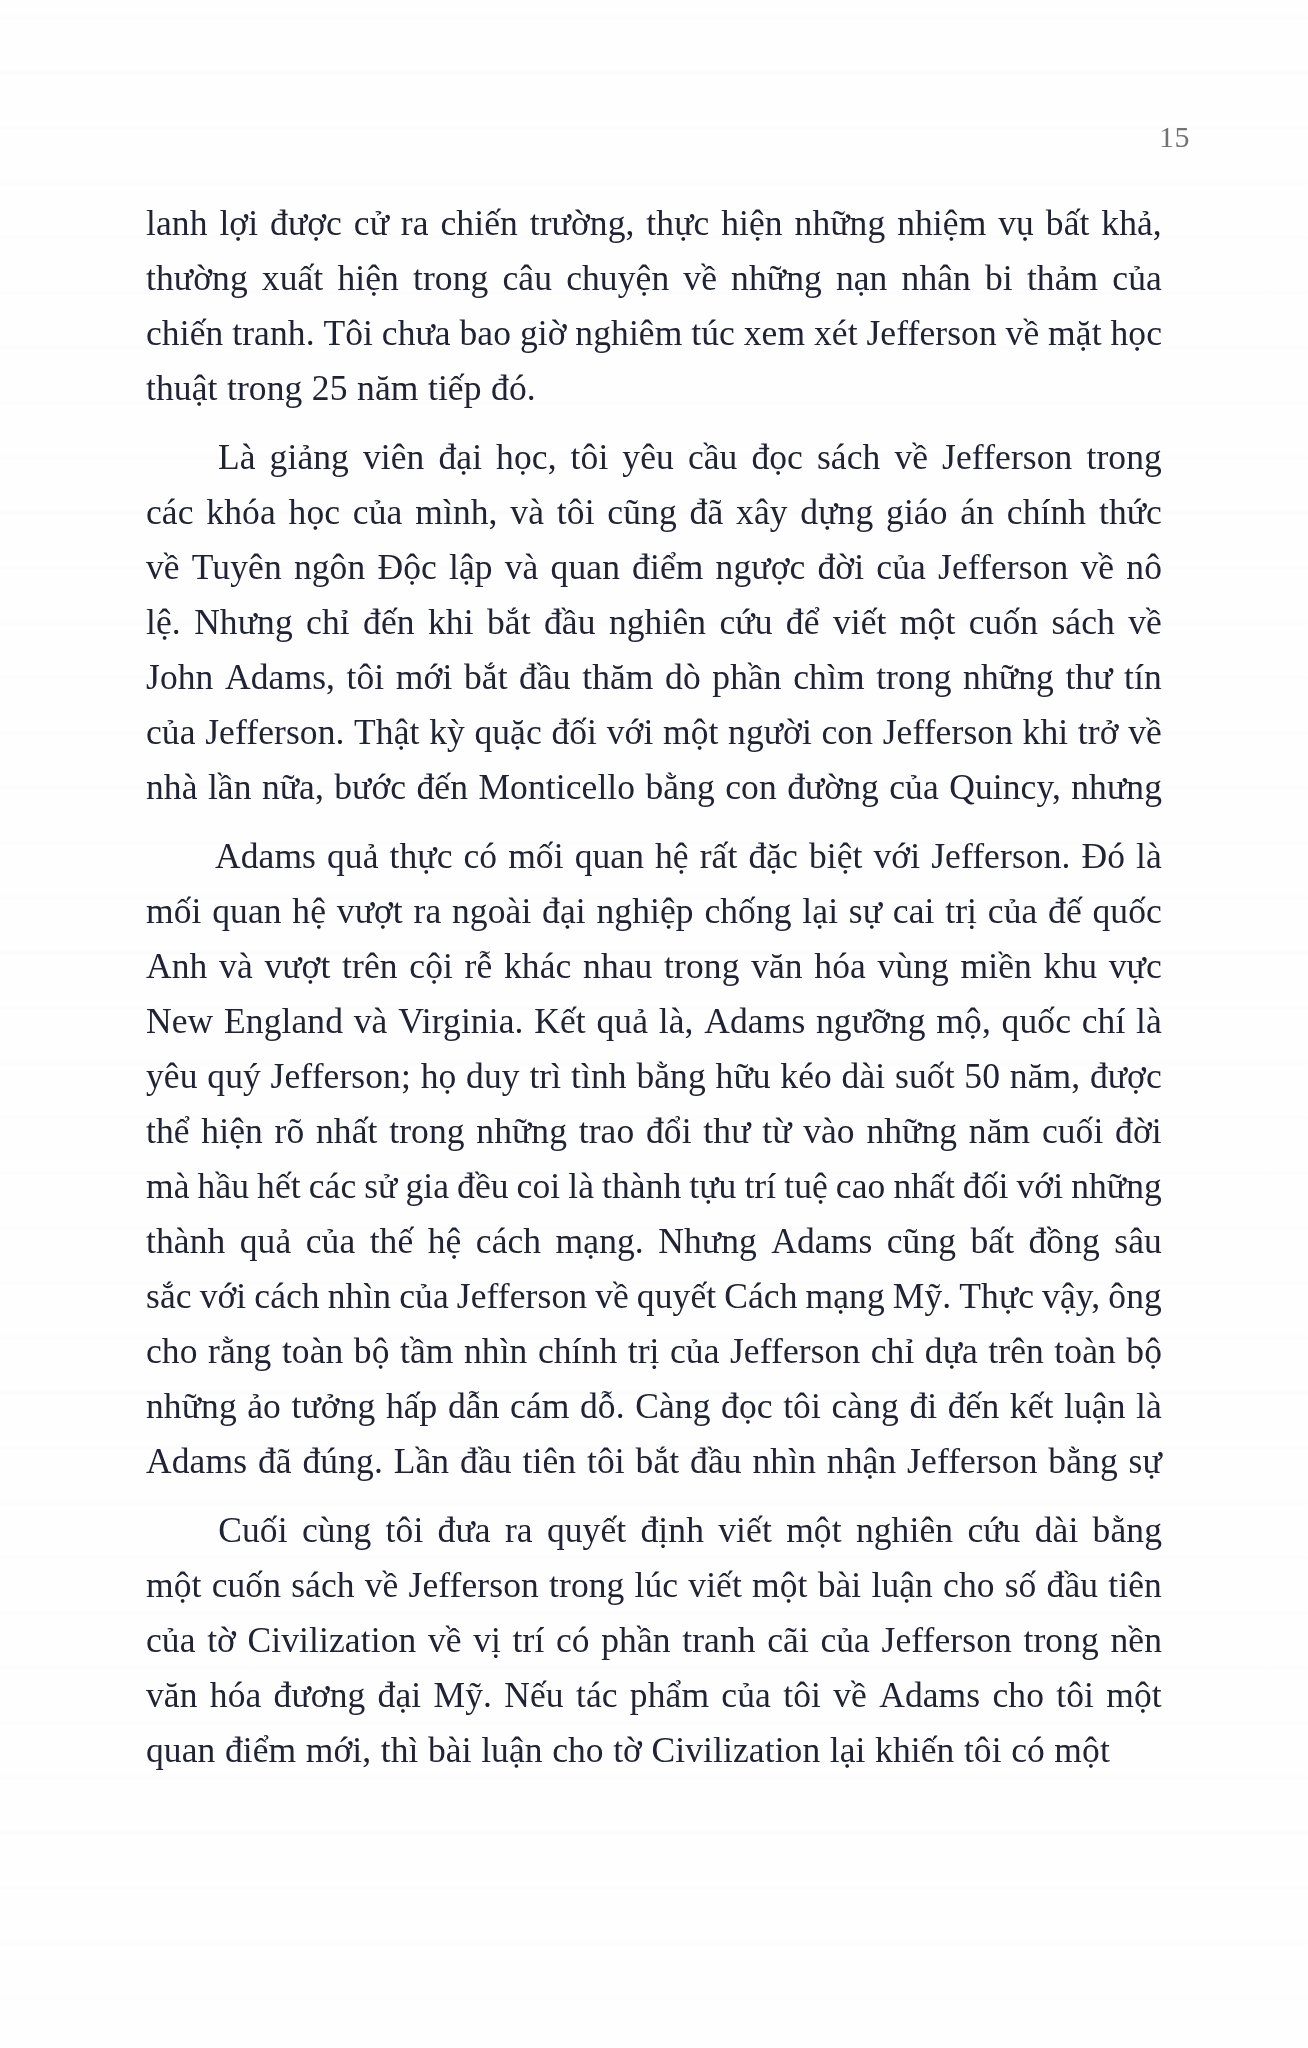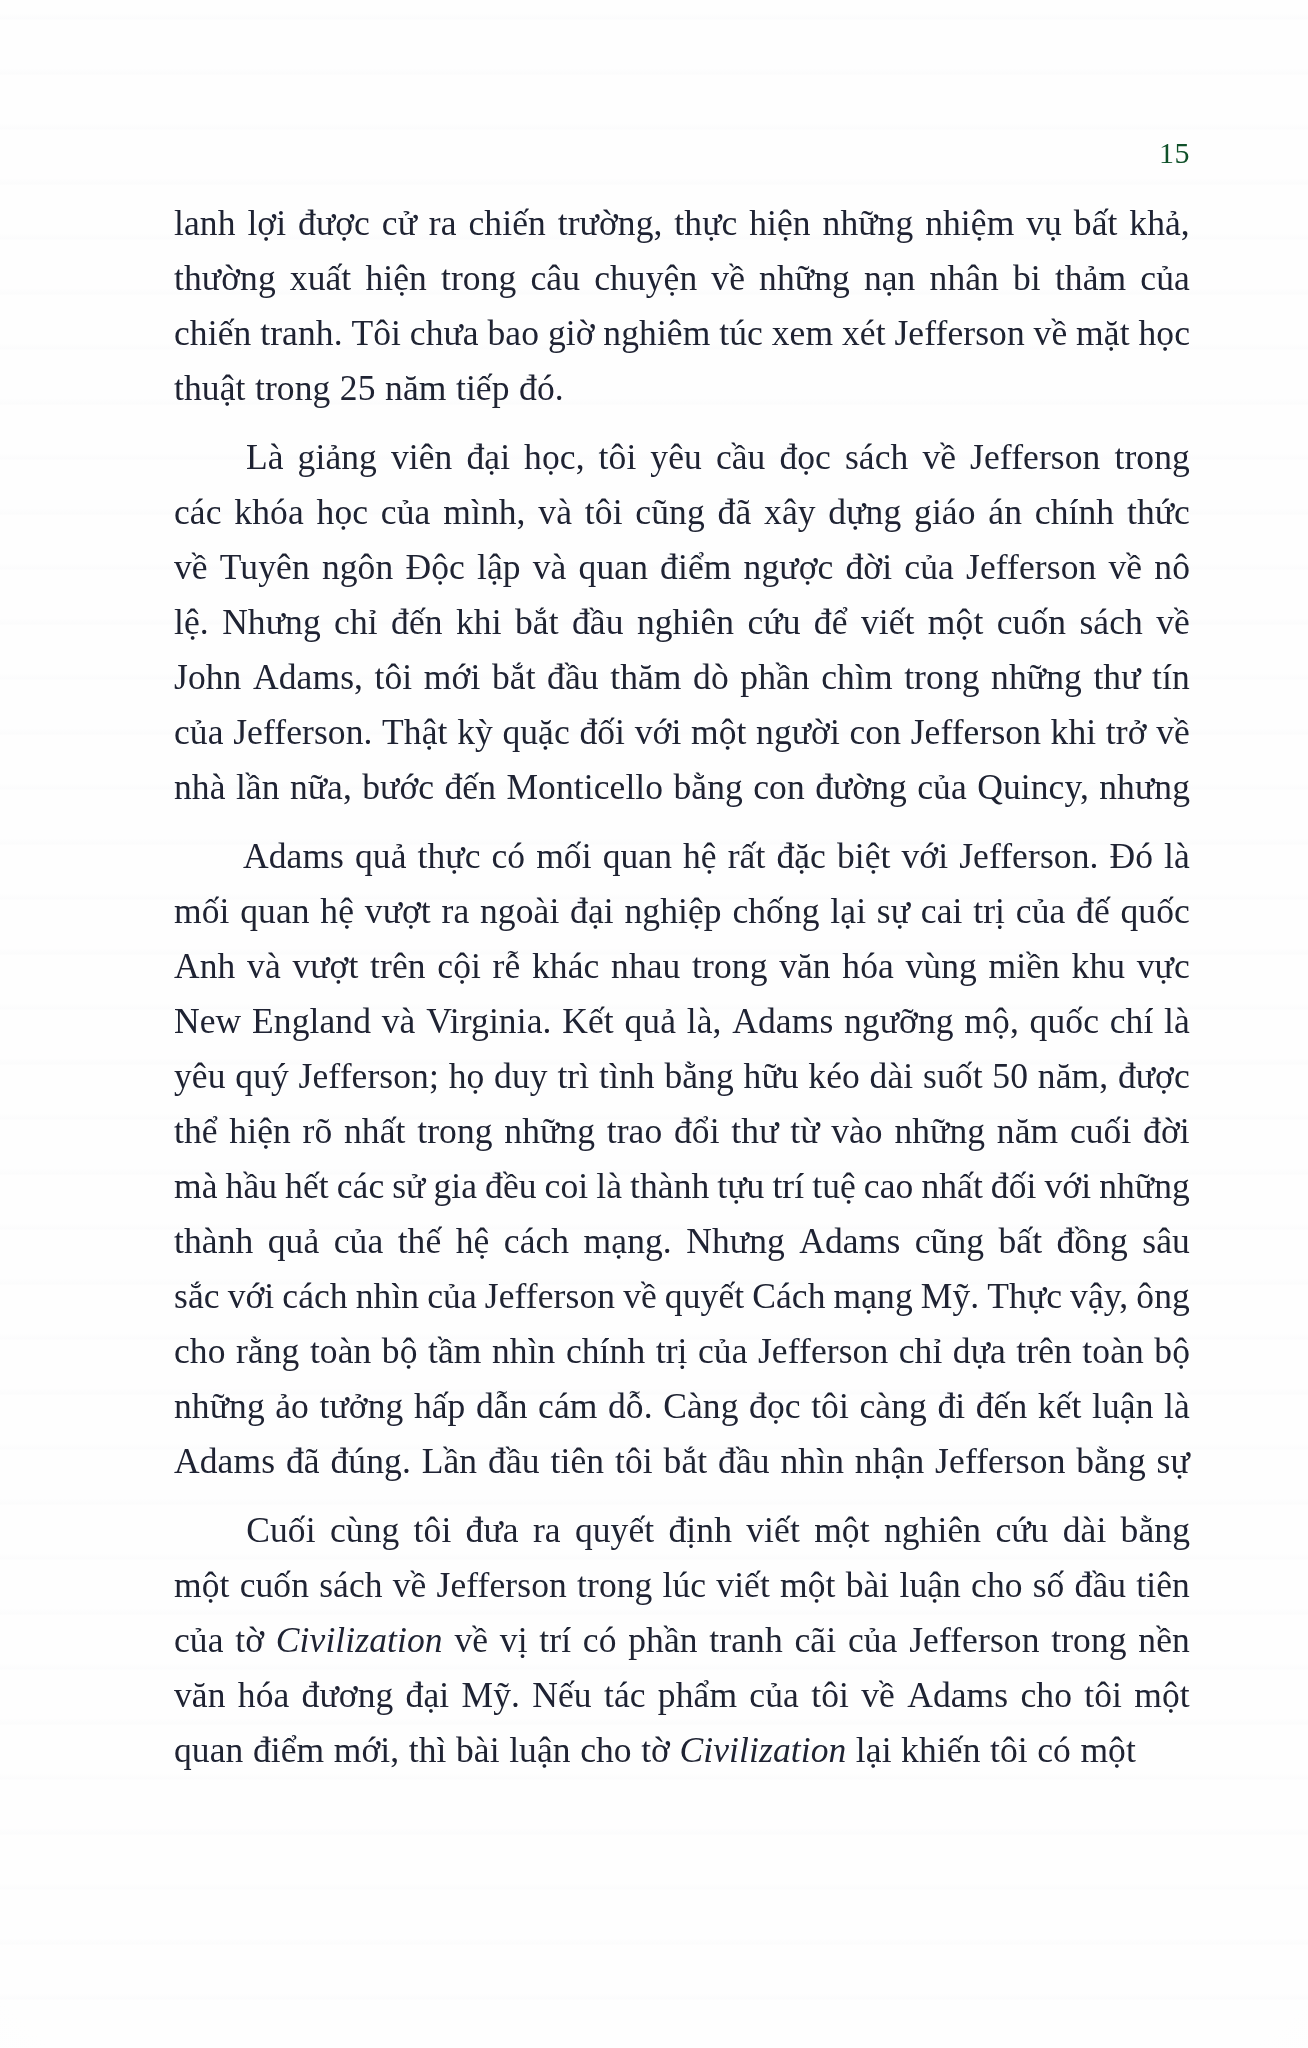--- a/index.html
+++ b/index.html
@@ -26,34 +26,33 @@
     background:
       radial-gradient(ellipse 150% 120% at 50% 45%,
         rgba(255,255,255,0) 55%,
         rgba(238,240,245,0.55) 88%,
         rgba(230,233,240,0.8) 100%);
     pointer-events: none;
   }
 
   #folio {
     position: absolute;
-    top: 138px;
+    top: 122px;
     right: 118px;
     font-size: 30px;
     letter-spacing: 0.5px;
-    color: #14532d;
+    color: #737373;
     line-height: 1;
   }
 
   #body-text {
     position: absolute;
     left: 146px;
     top: 196px;
     width: 1016px;
-    margin-left: 28px;
   }
 
   .para {
     margin: 0 0 0 0;
     text-align: justify;
     text-align-last: left;
     font-size: 35.5px;
     line-height: 55px;
     letter-spacing: 0.1px;
     word-spacing: 0.5px;
@@ -79,21 +78,20 @@
     display: flex;
     justify-content: space-between;
     white-space: normal;
   }
 
   .line.justify > .w {
     white-space: pre;
   }
 
   .ital {
-    font-style: italic;
   }
 
   
   #body-text, #folio {
     filter: blur(0.28px) contrast(1.04);
     text-rendering: optimizeLegibility;
   }
 
   
   #showthrough {

